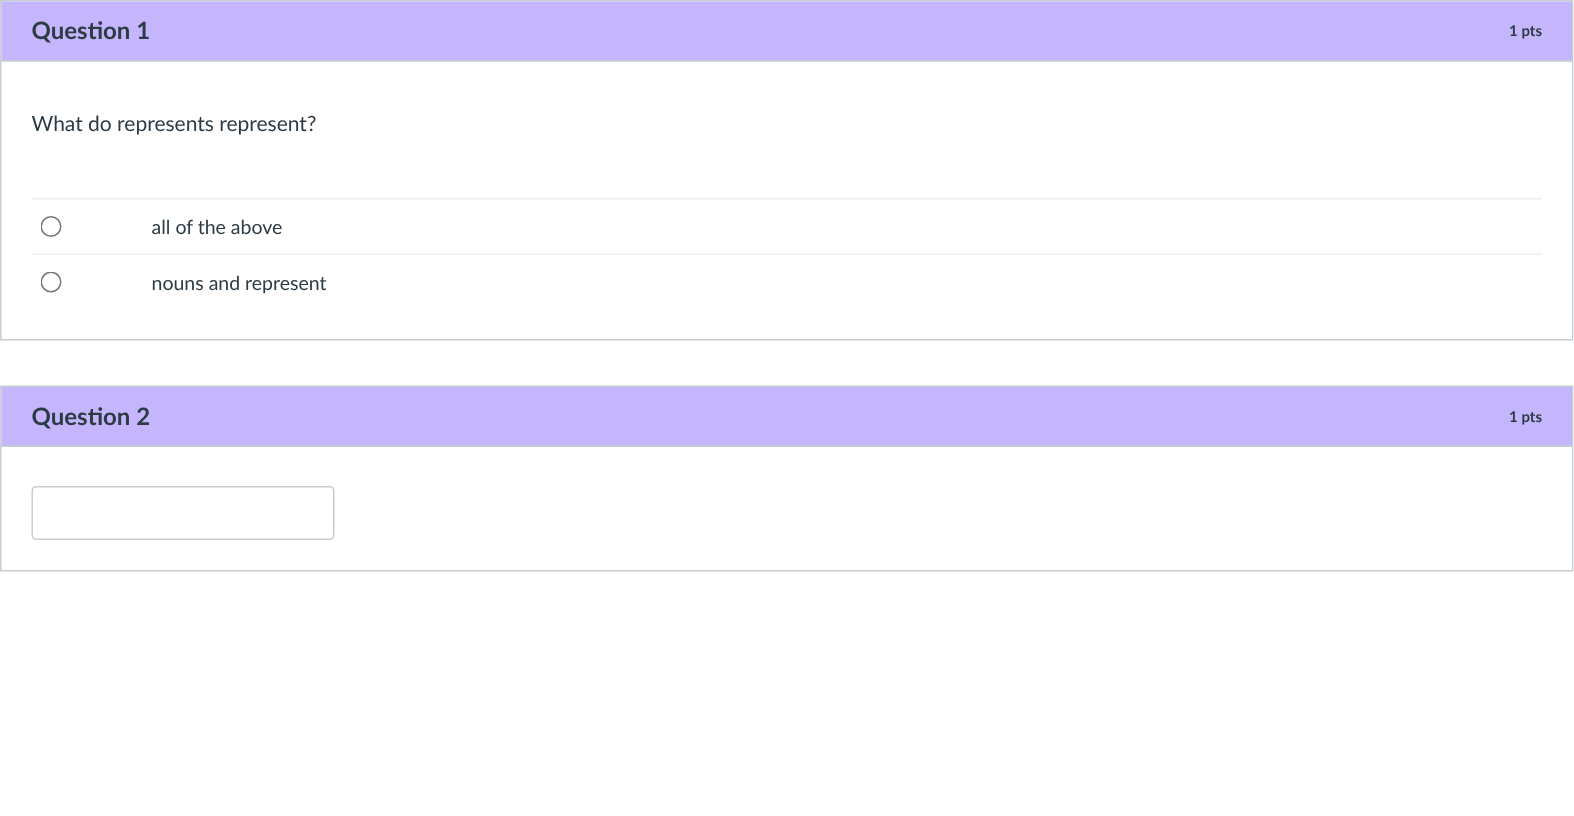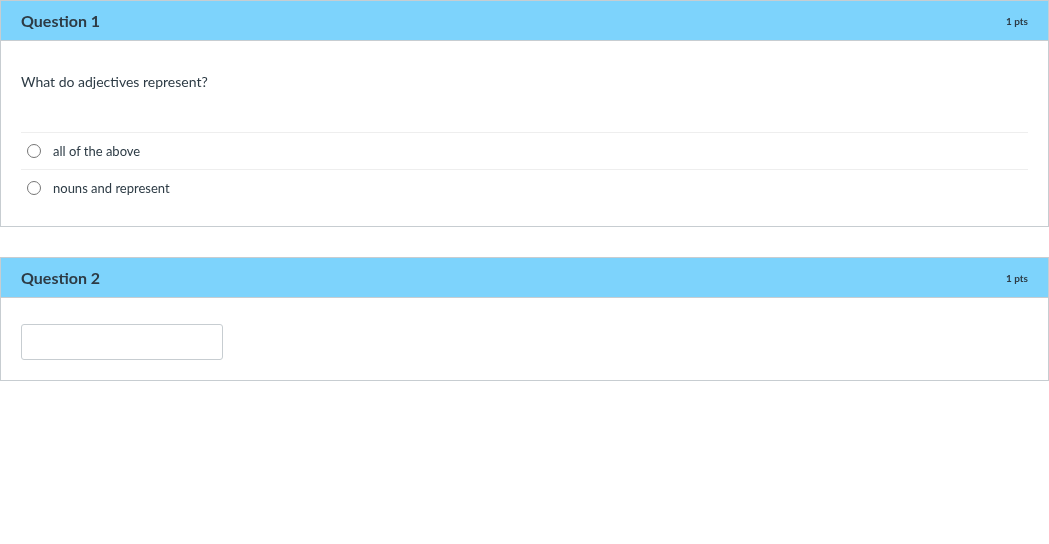--- a/index.html
+++ b/index.html
@@ -19,21 +19,21 @@
     }
     .question-card {
       border: 1px solid #c7cdd1;
       margin-bottom: 30px;
       background: #ffffff;
     }
     .question-header {
       display: flex;
       justify-content: space-between;
       align-items: center;
-      background: #7dd3fc;
+      background: #c4b5fd;
       border-bottom: 1px solid #c7cdd1;
       padding: 10px 20px;
     }
     .question-title {
       font-weight: 700;
       font-size: 16px;
       color: #2d3b45;
     }
     .question-points {
       font-weight: 700;
@@ -65,20 +65,21 @@
     .option-radio {
       width: 14px;
       height: 14px;
       accent-color: #666;
       flex-shrink: 0;
     }
     .option-label {
       font-size: 13px;
       color: #2d3b45;
       cursor: pointer;
+      margin-left: 48px;
     }
     .text-input {
       width: 202px;
       height: 36px;
       border: 1px solid #c7cdd1;
       border-radius: 3px;
       padding: 6px 10px;
       font-size: 14px;
       font-family: inherit;
       margin-top: 6px;
@@ -88,21 +89,21 @@
 <body>
 
 <div class="quiz-container">
 
   <div class="question-card">
     <div class="question-header">
       <span class="question-title">Question 1</span>
       <span class="question-points">1 pts</span>
     </div>
     <div class="question-body">
-      <div class="question-text">What do adjectives represent?</div>
+      <div class="question-text">What do represents represent?</div>
       <div class="options-list">
         <label class="option-row">
           <input type="radio" name="q1" class="option-radio" style="">
           <span class="option-label">all of the above</span>
         </label>
         <label class="option-row">
           <input type="radio" name="q1" class="option-radio" style="">
           <span class="option-label">nouns and represent</span>
         </label>
       </div>

